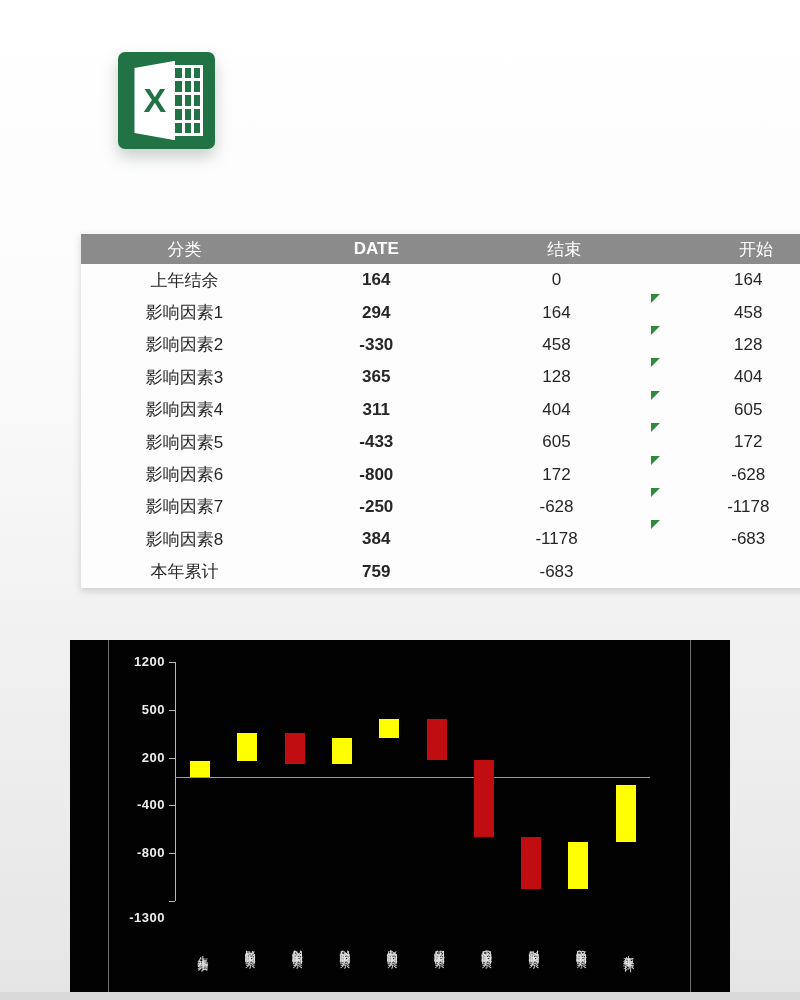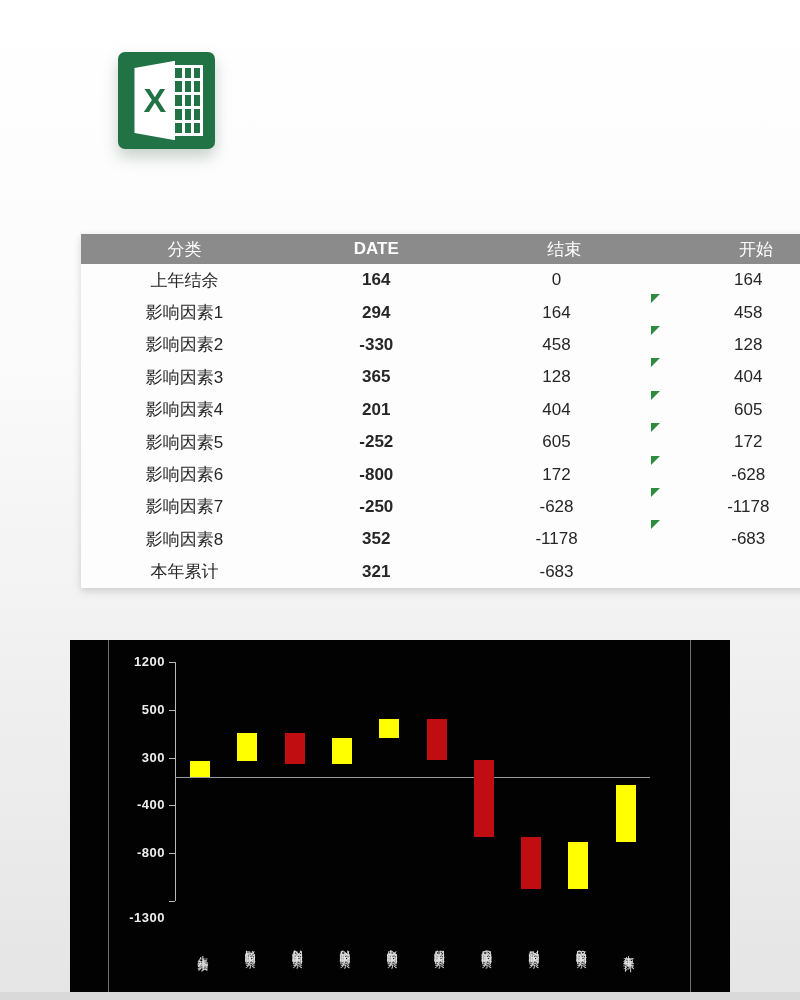--- a/index.html
+++ b/index.html
@@ -145,66 +145,66 @@
           <div class="td c3" style="position: relative;">128<div class="marker" style="border-top-color: rgb(46, 139, 62);"></div></div>
         </div>
         <div class="trow">
           <div class="td c0">影响因素3</div>
           <div class="td c1">365</div>
           <div class="td c2">128</div>
           <div class="td c3" style="position: relative;">404<div class="marker" style="border-top-color: rgb(46, 139, 62);"></div></div>
         </div>
         <div class="trow">
           <div class="td c0">影响因素4</div>
-          <div class="td c1">201</div>
+          <div class="td c1">311</div>
           <div class="td c2">404</div>
           <div class="td c3" style="position: relative;">605<div class="marker" style="border-top-color: rgb(46, 139, 62);"></div></div>
         </div>
         <div class="trow">
           <div class="td c0">影响因素5</div>
-          <div class="td c1">-252</div>
+          <div class="td c1">-433</div>
           <div class="td c2">605</div>
           <div class="td c3" style="position: relative;">172<div class="marker" style="border-top-color: rgb(46, 139, 62);"></div></div>
         </div>
         <div class="trow">
           <div class="td c0">影响因素6</div>
           <div class="td c1">-800</div>
           <div class="td c2">172</div>
           <div class="td c3" style="position: relative;">-628<div class="marker" style="border-top-color: rgb(46, 139, 62);"></div></div>
         </div>
         <div class="trow">
           <div class="td c0">影响因素7</div>
           <div class="td c1">-250</div>
           <div class="td c2">-628</div>
           <div class="td c3" style="position: relative;">-1178<div class="marker" style="border-top-color: rgb(46, 139, 62);"></div></div>
         </div>
         <div class="trow">
           <div class="td c0">影响因素8</div>
-          <div class="td c1">352</div>
+          <div class="td c1">384</div>
           <div class="td c2">-1178</div>
           <div class="td c3" style="position: relative;">-683<div class="marker" style="border-top-color: rgb(46, 139, 62);"></div></div>
         </div>
         <div class="trow">
           <div class="td c0">本年累计</div>
-          <div class="td c1">321</div>
+          <div class="td c1">759</div>
           <div class="td c2">-683</div>
         </div>
       </div>
   </div>
 
   <div class="chart-panel" id="chart" style="background: rgb(2, 2, 2);">
       <div class="vframe" style="left: 38px;"></div>
       <div class="vframe" style="left: 620px;"></div>
       <div class="axis-line" style="left: 105px; top: 22px; height: 239px;"></div>
       <div class="tick-mark" style="left: 99px; top: 22px;"></div>
       <div class="tick-label" style="left: 35px; top: 14px;">1200</div>
       <div class="tick-mark" style="left: 99px; top: 69.8px;"></div>
       <div class="tick-label" style="left: 35px; top: 61.8px;">500</div>
       <div class="tick-mark" style="left: 99px; top: 117.6px;"></div>
-      <div class="tick-label" style="left: 35px; top: 109.6px;">300</div>
+      <div class="tick-label" style="left: 35px; top: 109.6px;">200</div>
       <div class="tick-mark" style="left: 99px; top: 165.4px;"></div>
       <div class="tick-label" style="left: 35px; top: 157.4px;">-400</div>
       <div class="tick-mark" style="left: 99px; top: 213.2px;"></div>
       <div class="tick-label" style="left: 35px; top: 205.2px;">-800</div>
       <div class="tick-mark" style="left: 99px; top: 261px;"></div>
       <div class="tick-label" style="left: 35px; top: 270px;">-1300</div>
       <div class="zero-line" style="left: 105px; top: 136.72px; width: 475px;"></div>
       <div class="wbar" style="left: 120px; top: 121.042px; width: 20px; height: 15.6784px; background: rgb(255, 255, 0);"></div>
       <div class="wbar" style="left: 167.3px; top: 92.9352px; width: 20px; height: 28.1064px; background: rgb(255, 255, 0);"></div>
       <div class="wbar" style="left: 214.6px; top: 92.9352px; width: 20px; height: 31.548px; background: rgb(192, 13, 18);"></div>

